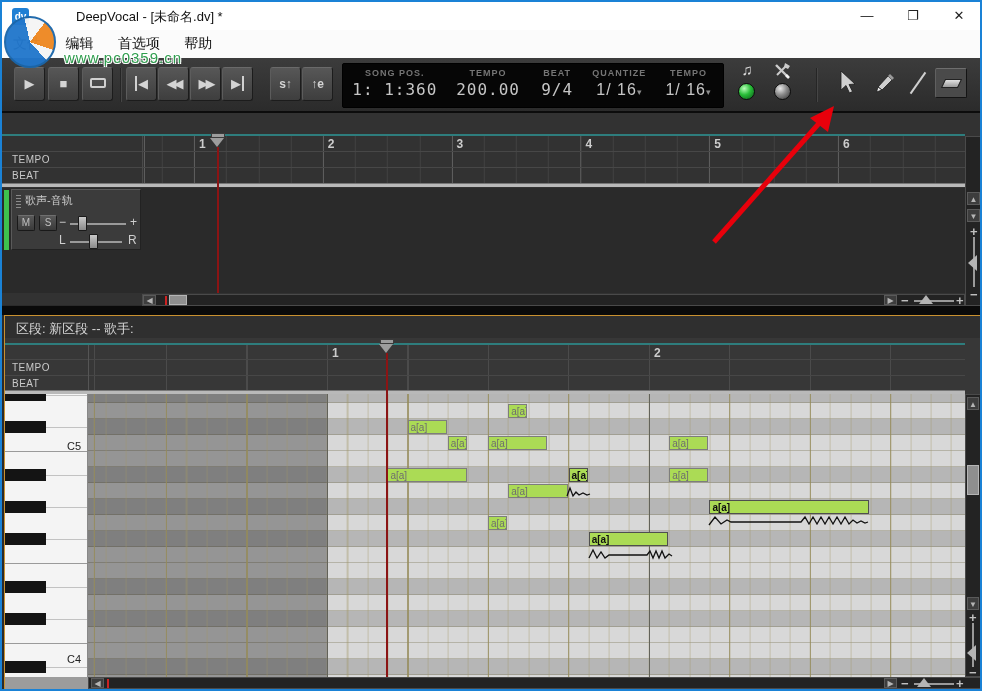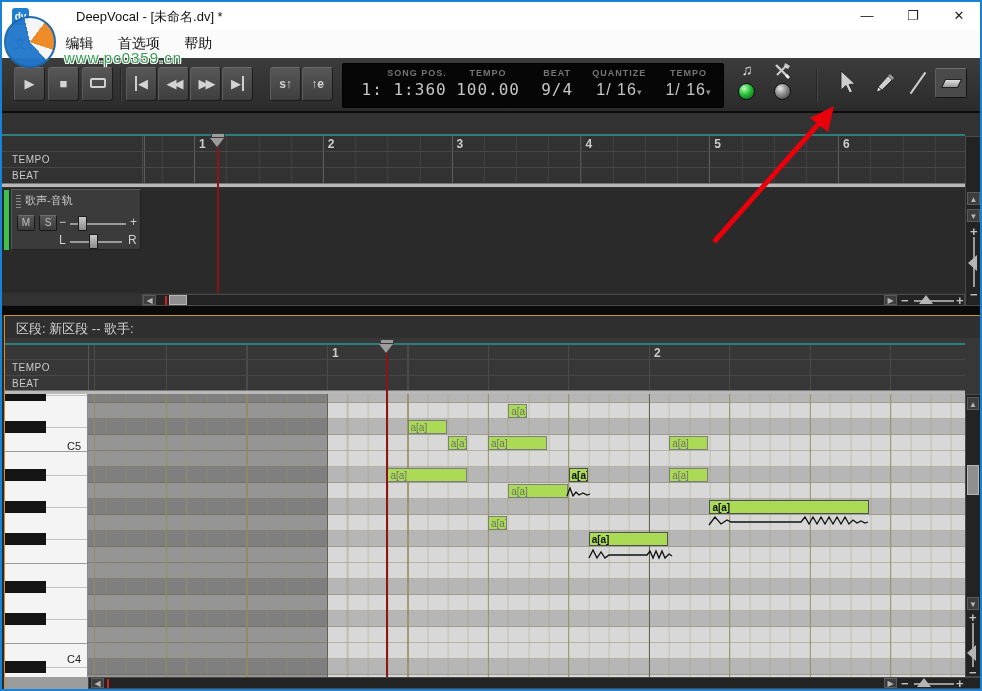--- a/index.html
+++ b/index.html
@@ -111,27 +111,27 @@
     </div>
     <div class="abs tb-sep" style="left:118px;"></div>
     <div class="abs tb-btn" style="left:124px;"><span style="border-left:2px solid #d0d0d0;padding-left:1px;">◀</span></div>
     <div class="abs tb-btn" style="left:156px;letter-spacing:-3px;">◀◀</div>
     <div class="abs tb-btn" style="left:188px;letter-spacing:-3px;">▶▶</div>
     <div class="abs tb-btn" style="left:220px;"><span style="border-right:2px solid #d0d0d0;padding-right:1px;">▶</span></div>
     <div class="abs tb-btn" style="left:268px;font-size:12px;font-weight:bold;">s↑</div>
     <div class="abs tb-btn" style="left:300px;font-size:12px;font-weight:bold;">↑e</div>
 
     <div class="abs display">
-      <div class="disp-col" style="flex:1.5;text-align:right;">
+      <div class="disp-col" style="flex:1.5;">
         <div class="disp-label">SONG POS.</div>
         <div class="disp-value">1: 1:360</div>
       </div>
       <div class="disp-col" style="flex:1.2;">
         <div class="disp-label">TEMPO</div>
-        <div class="disp-value">100.00</div>
+        <div class="disp-value">200.00</div>
       </div>
       <div class="disp-col" style="flex:0.8;">
         <div class="disp-label">BEAT</div>
         <div class="disp-value">9/4</div>
       </div>
       <div class="disp-col">
         <div class="disp-label">QUANTIZE</div>
         <div class="disp-value"><span>1/ 16</span><span class="disp-caret">▾</span></div>
       </div>
       <div class="disp-col">

